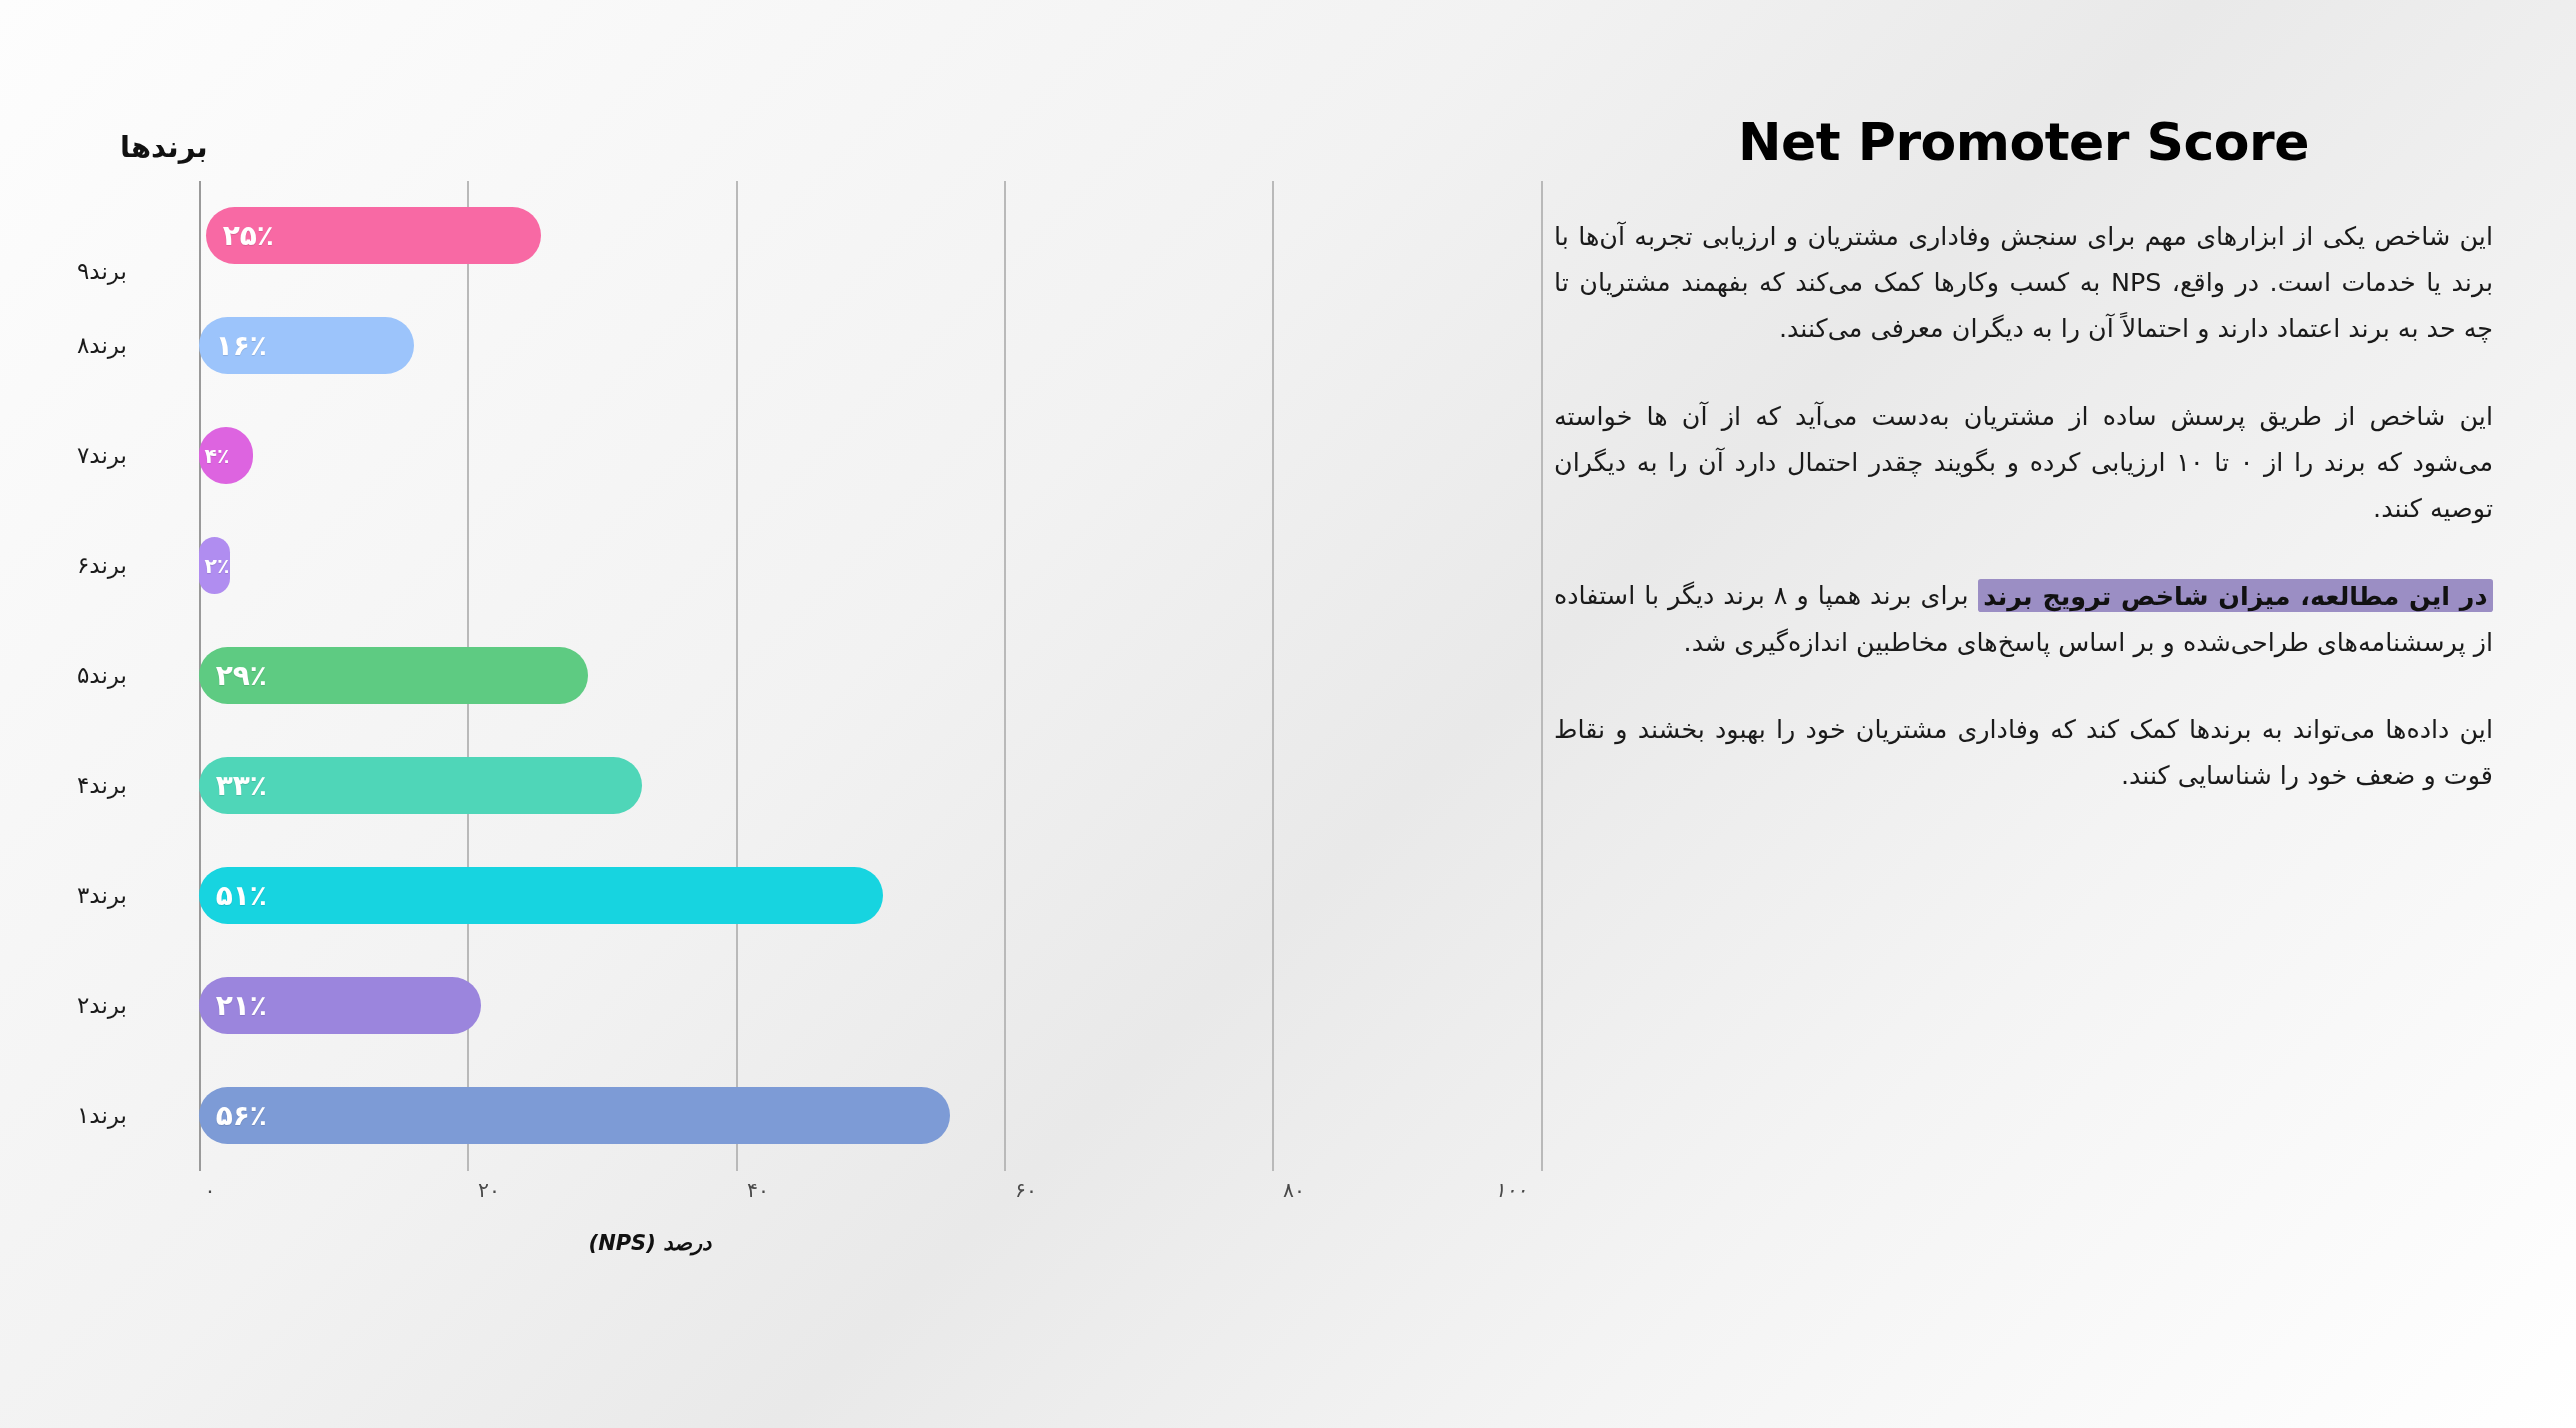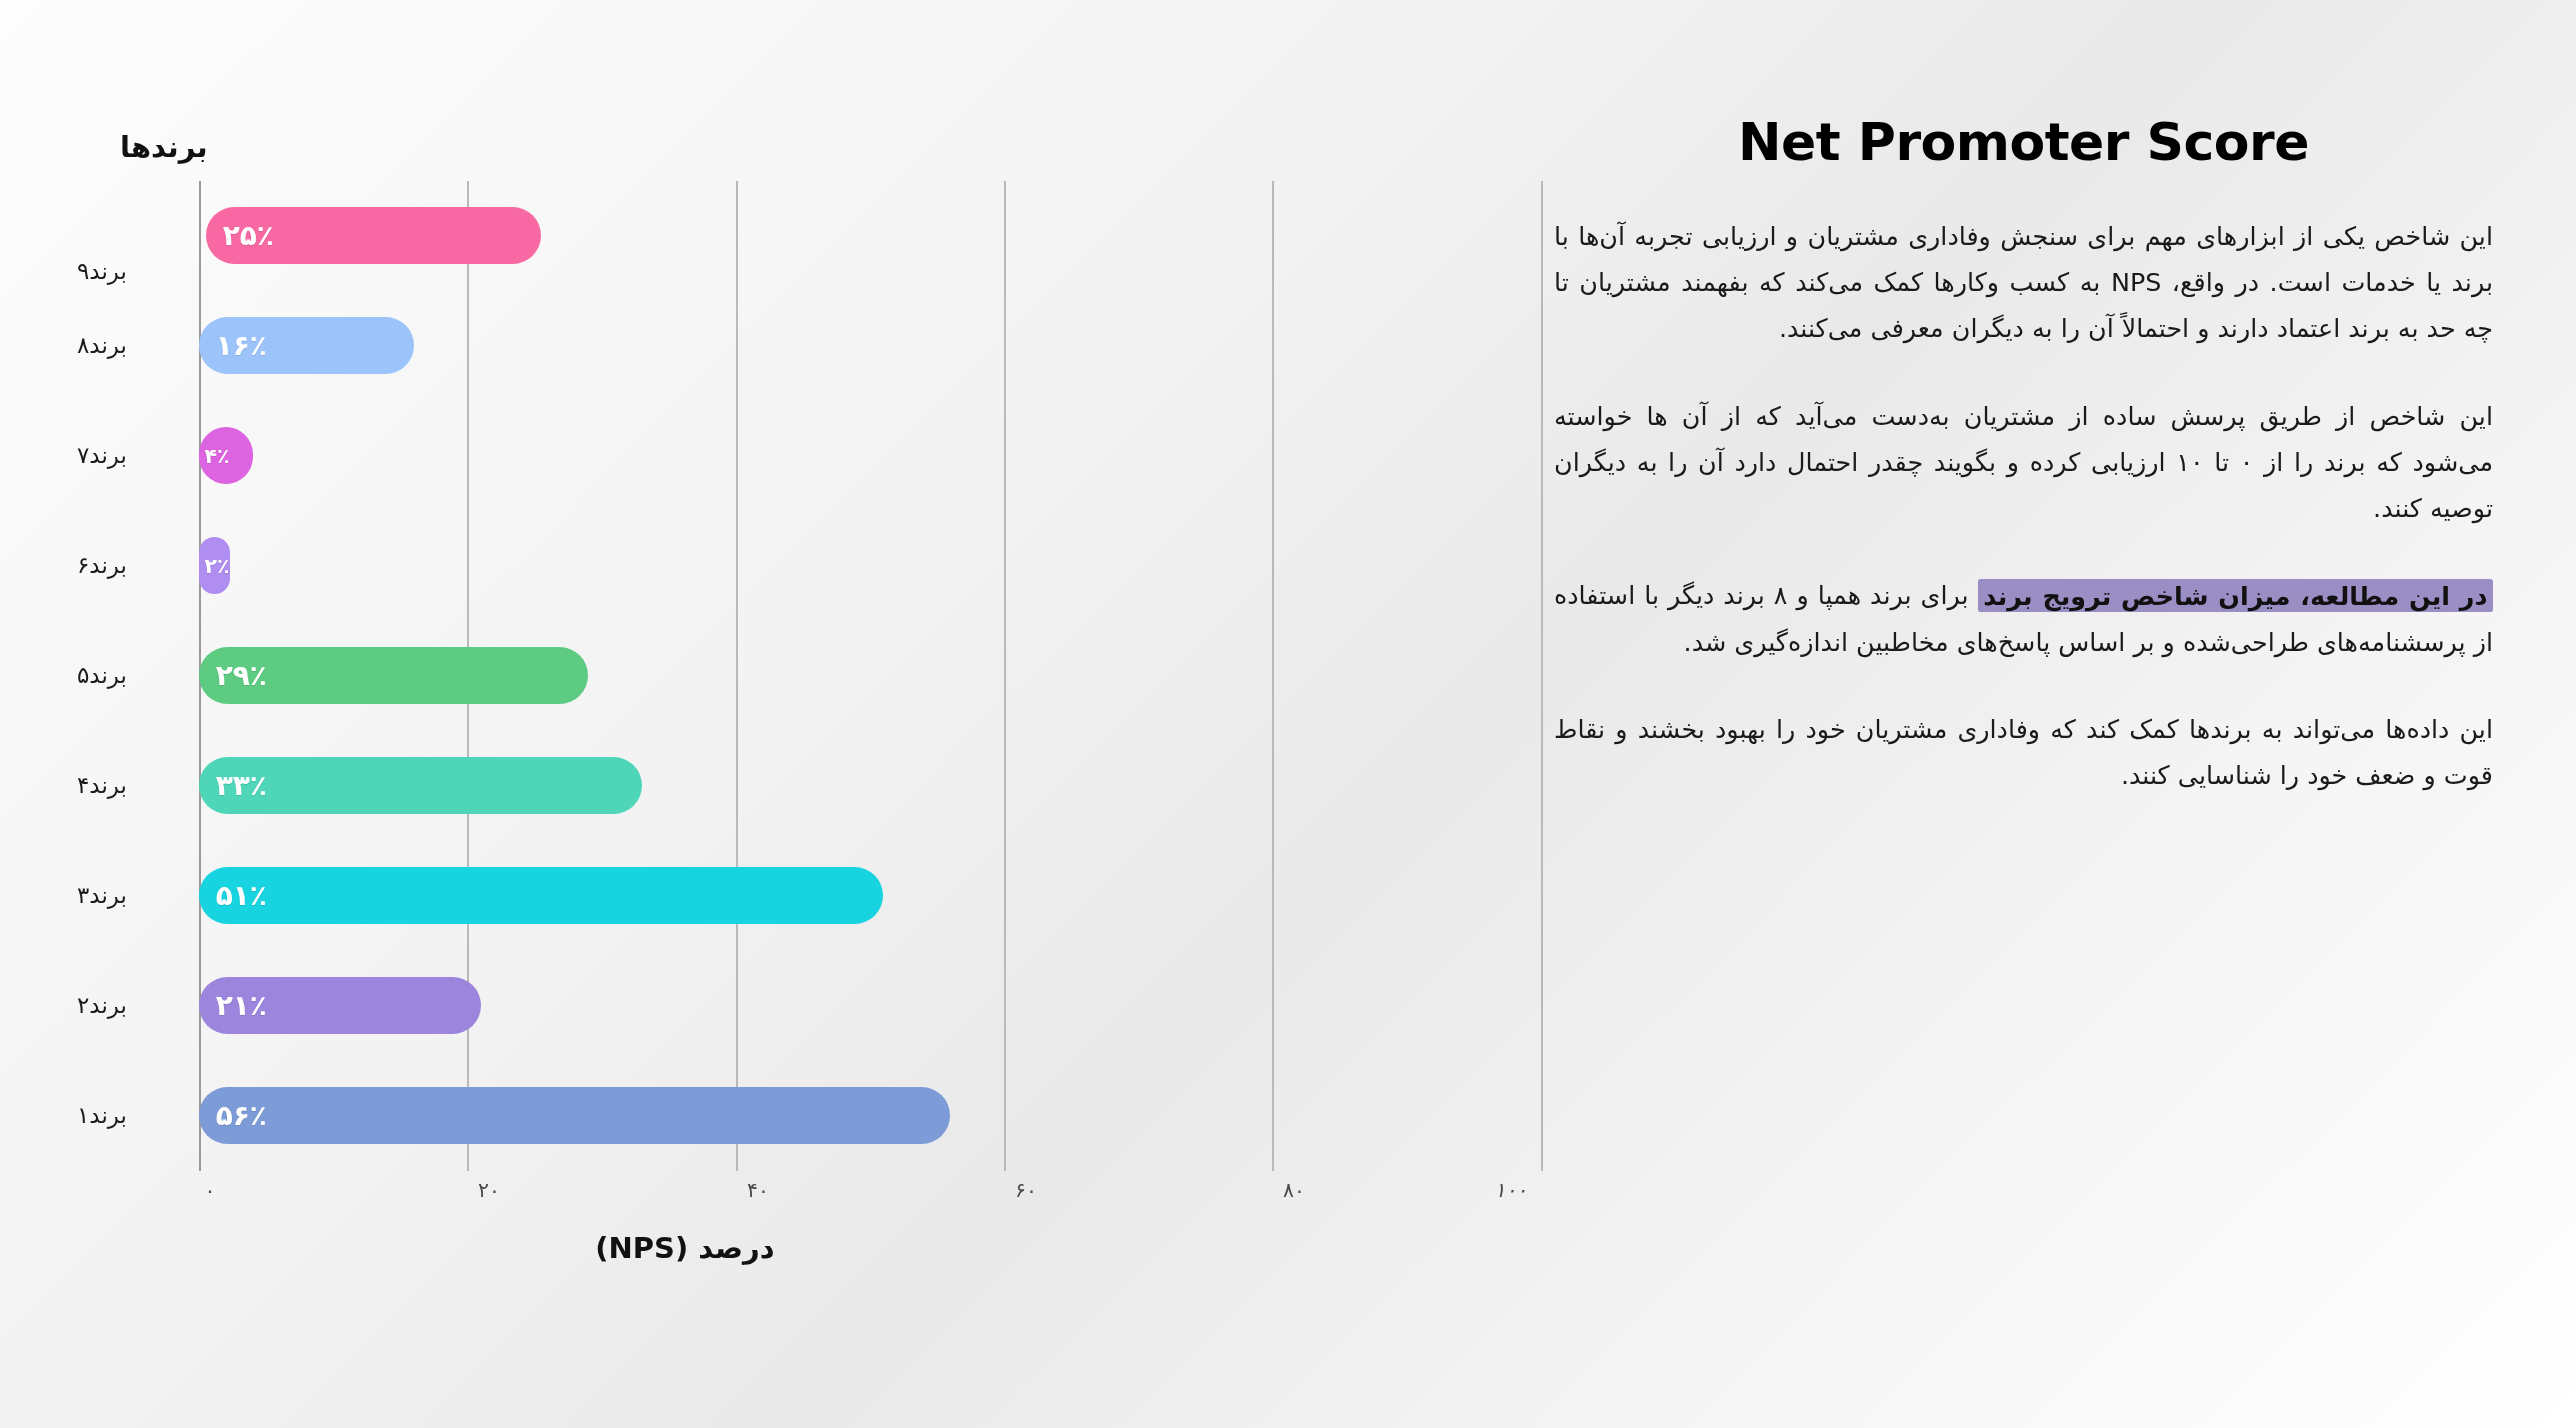--- a/index.html
+++ b/index.html
@@ -103,28 +103,29 @@
   .x-tick {
     position: absolute;
     top: 997px;
     font-size: 20.4px;
     color: #4a4a4a;
     transform: translateX(50%);
     direction: rtl;
   }
   .x-axis-title {
     position: absolute;
-    left: 685px;
+    left: 650px;
     top: 1231px;
     transform: translateX(-50%);
-    font-size: 29px;
+    font-size: 21px;
     font-weight: 700;
     color: #111;
     direction: rtl;
     white-space: nowrap;
+    font-style: italic;
   }
   
   .text-panel {
     position: absolute;
     left: 1517px;
     top: 0;
     width: 1059px;
     height: 1429px;
     padding: 0 83px 0 37px;
     box-sizing: border-box;

